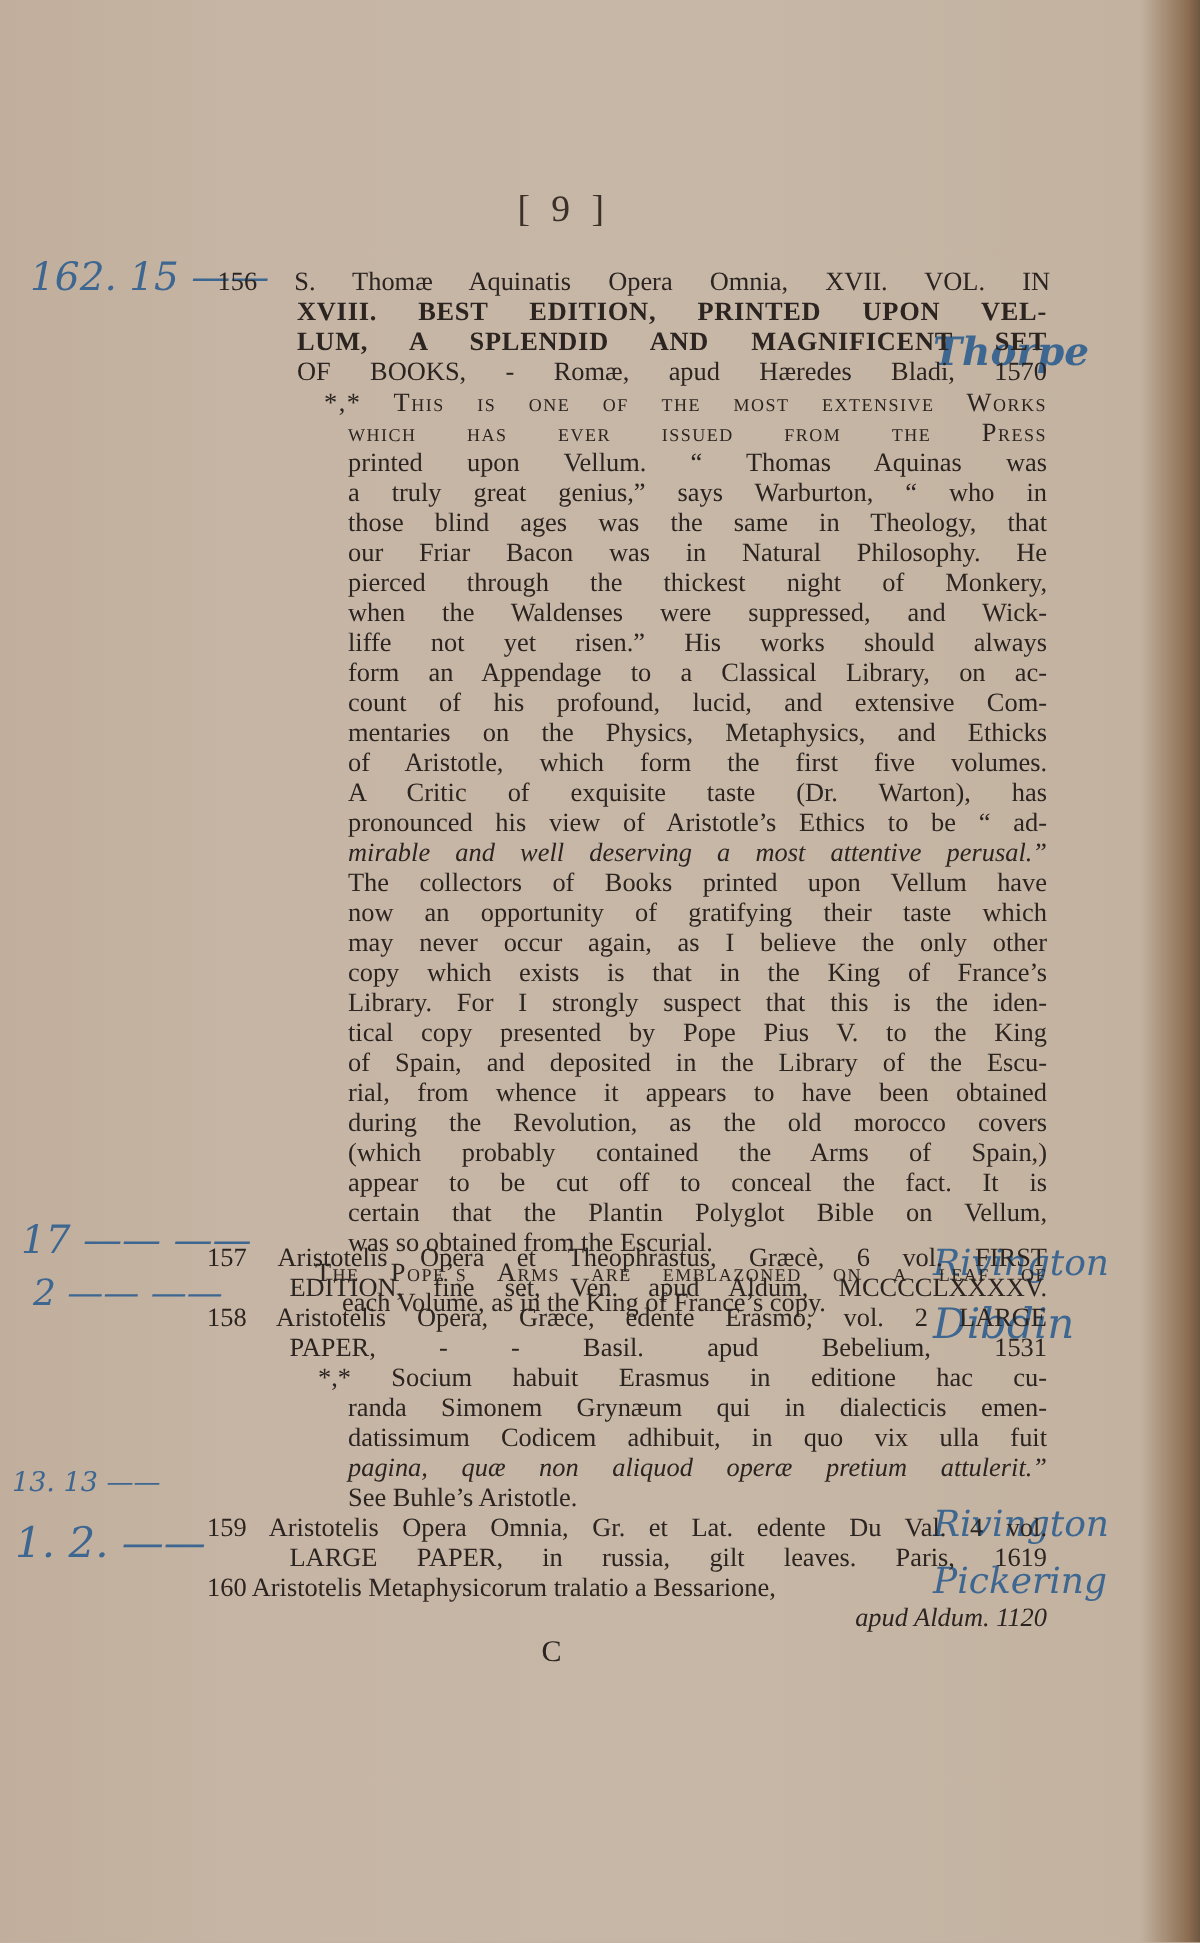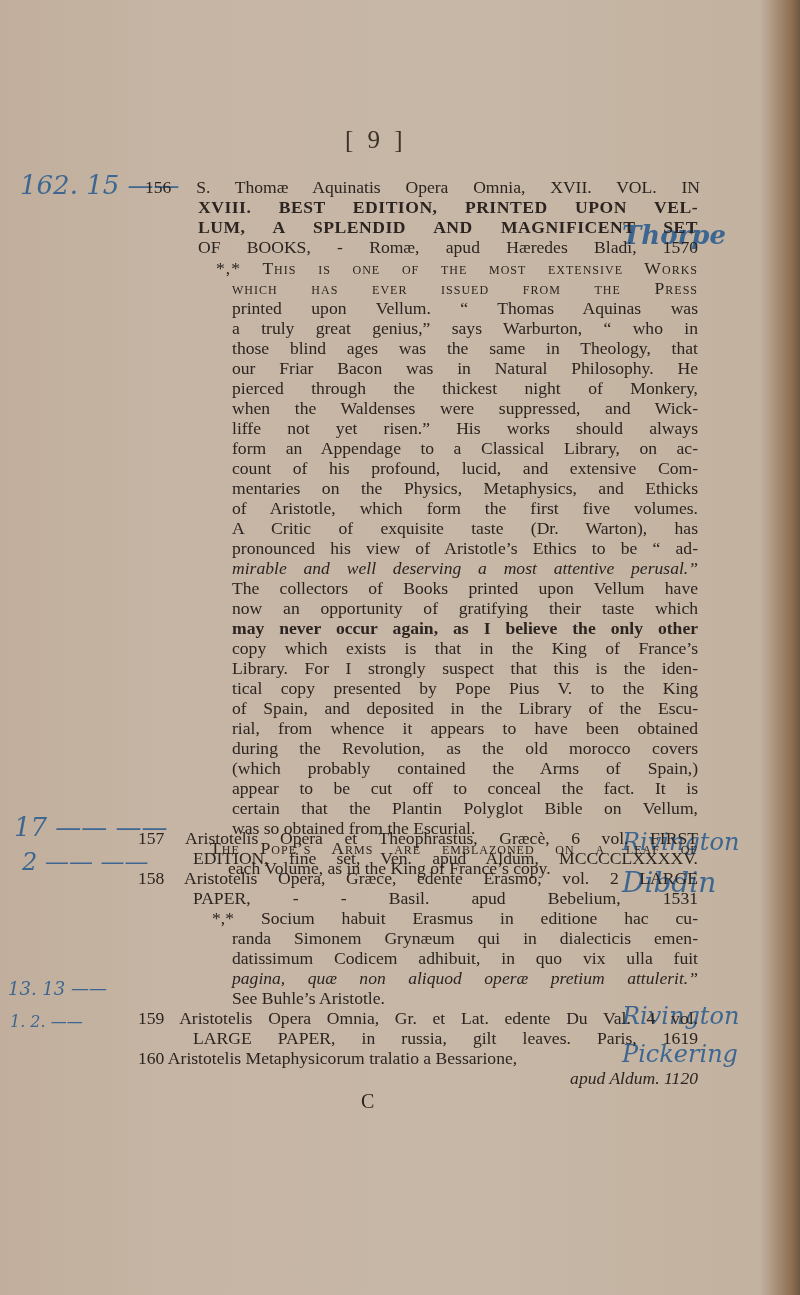--- a/index.html
+++ b/index.html
@@ -38,21 +38,21 @@
 
   <div class="page-number">[ 9 ]</div>
 
   <div class="hand" style="left:20px;top:170px;font-size:26px;">162. 15 ——</div>
   <div class="hand" style="left:622px;top:220px;font-size:26px;font-weight:bold;">Thorpe</div>
   <div class="hand" style="left:14px;top:812px;font-size:26px;">17 —— ——</div>
   <div class="hand" style="left:22px;top:848px;font-size:24px;">2 —— ——</div>
   <div class="hand" style="left:622px;top:828px;font-size:24px;">Rivington</div>
   <div class="hand" style="left:622px;top:866px;font-size:28px;">Dibdin</div>
   <div class="hand" style="left:8px;top:978px;font-size:18px;">13. 13 ——</div>
-  <div class="hand" style="left:10px;top:1012px;font-size:16px;">1. 2. ——</div>
+  <div class="hand" style="left:10px;top:1012px;font-size:28px;">1. 2. ——</div>
   <div class="hand" style="left:622px;top:1002px;font-size:24px;">Rivington</div>
   <div class="hand" style="left:622px;top:1040px;font-size:24px;">Pickering</div>
 
   <div>
     <div class="line" style="left:145px;top:177px;width:555px;">156 S. Thomæ Aquinatis Opera Omnia, XVII. VOL. IN</div>
     <div class="line bold-caps" style="left:198px;top:197px;width:500px;">XVIII. BEST EDITION, PRINTED UPON VEL-</div>
     <div class="line bold-caps" style="left:198px;top:217px;width:500px;">LUM, A SPLENDID AND MAGNIFICENT SET</div>
     <div class="line" style="left:198px;top:237px;width:500px;">OF BOOKS, - Romæ, apud Hæredes Bladi, 1570</div>
 
     <div class="line sc" style="left:216px;top:258px;width:482px;">*,* This is one of the most extensive Works</div>
@@ -66,21 +66,21 @@
     <div class="line" style="left:232px;top:418px;width:466px;">liffe not yet risen.” His works should always</div>
     <div class="line" style="left:232px;top:438px;width:466px;">form an Appendage to a Classical Library, on ac-</div>
     <div class="line" style="left:232px;top:458px;width:466px;">count of his profound, lucid, and extensive Com-</div>
     <div class="line" style="left:232px;top:478px;width:466px;">mentaries on the Physics, Metaphysics, and Ethicks</div>
     <div class="line" style="left:232px;top:498px;width:466px;">of Aristotle, which form the first five volumes.</div>
     <div class="line" style="left:232px;top:518px;width:466px;">A Critic of exquisite taste (Dr. Warton), has</div>
     <div class="line" style="left:232px;top:538px;width:466px;">pronounced his view of Aristotle’s Ethics to be “ ad-</div>
     <div class="line it" style="left:232px;top:558px;width:466px;">mirable and well deserving a most attentive perusal.”</div>
     <div class="line" style="left:232px;top:578px;width:466px;">The collectors of Books printed upon Vellum have</div>
     <div class="line" style="left:232px;top:598px;width:466px;">now an opportunity of gratifying their taste which</div>
-    <div class="line" style="left:232px;top:618px;width:466px;font-weight:bold;">may never occur again, as I believe the only other</div>
+    <div class="line" style="left:232px;top:618px;width:466px;">may never occur again, as I believe the only other</div>
     <div class="line" style="left:232px;top:638px;width:466px;">copy which exists is that in the King of France’s</div>
     <div class="line" style="left:232px;top:658px;width:466px;">Library. For I strongly suspect that this is the iden-</div>
     <div class="line" style="left:232px;top:678px;width:466px;">tical copy presented by Pope Pius V. to the King</div>
     <div class="line" style="left:232px;top:698px;width:466px;">of Spain, and deposited in the Library of the Escu-</div>
     <div class="line" style="left:232px;top:718px;width:466px;">rial, from whence it appears to have been obtained</div>
     <div class="line" style="left:232px;top:738px;width:466px;">during the Revolution, as the old morocco covers</div>
     <div class="line" style="left:232px;top:758px;width:466px;">(which probably contained the Arms of Spain,)</div>
     <div class="line" style="left:232px;top:778px;width:466px;">appear to be cut off to conceal the fact. It is</div>
     <div class="line" style="left:232px;top:798px;width:466px;">certain that the Plantin Polyglot Bible on Vellum,</div>
     <div class="line" style="left:232px;top:818px;white-space:nowrap;text-align:left;text-align-last:left;">was so obtained from the Escurial.</div>

